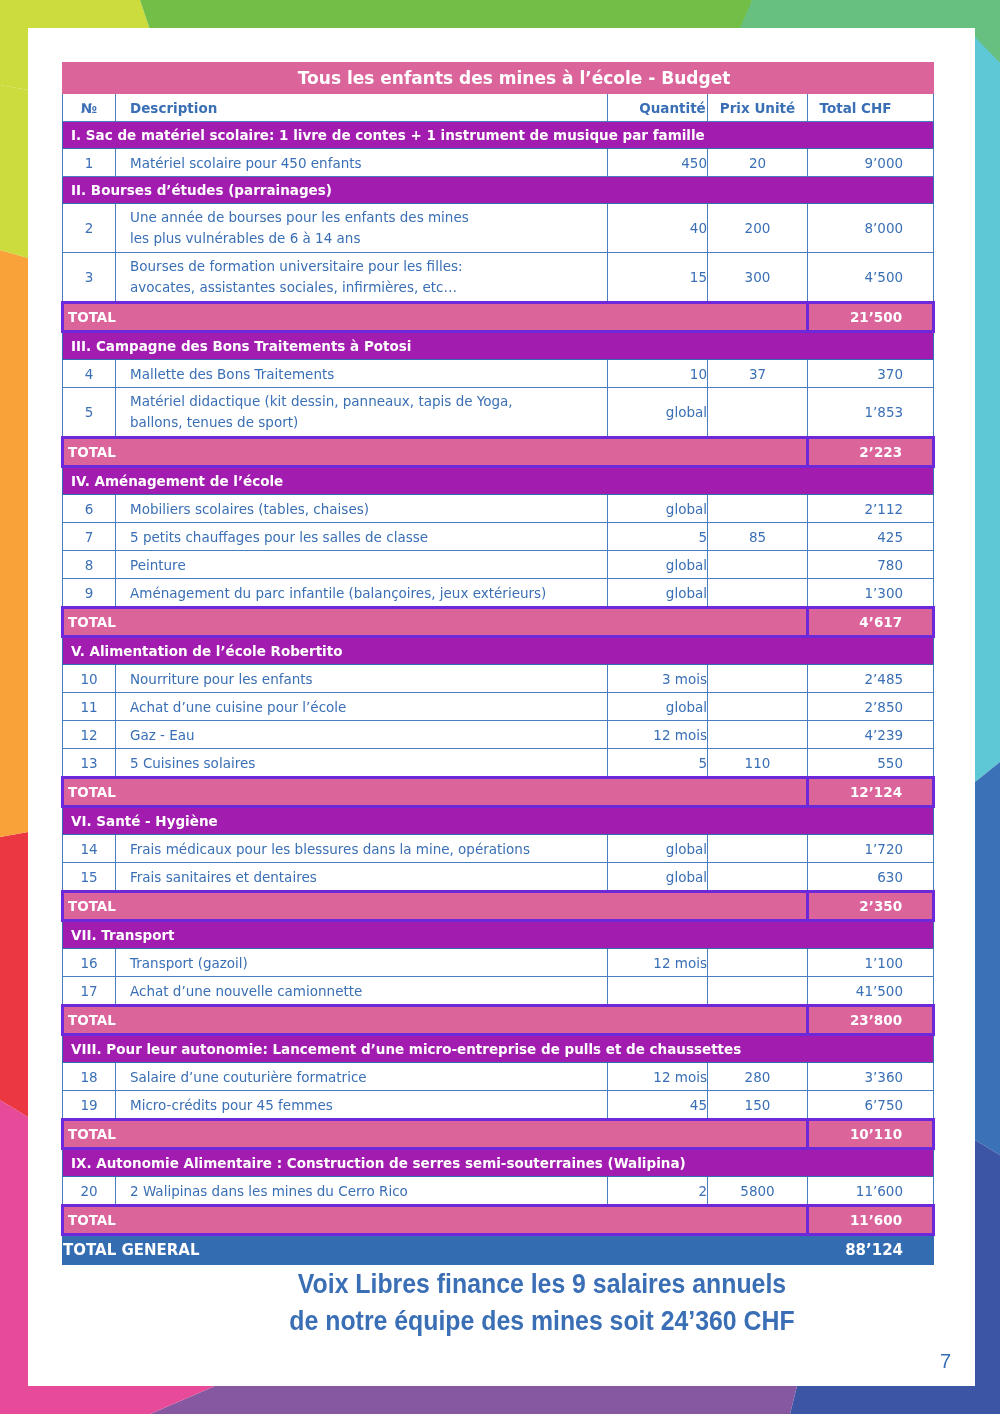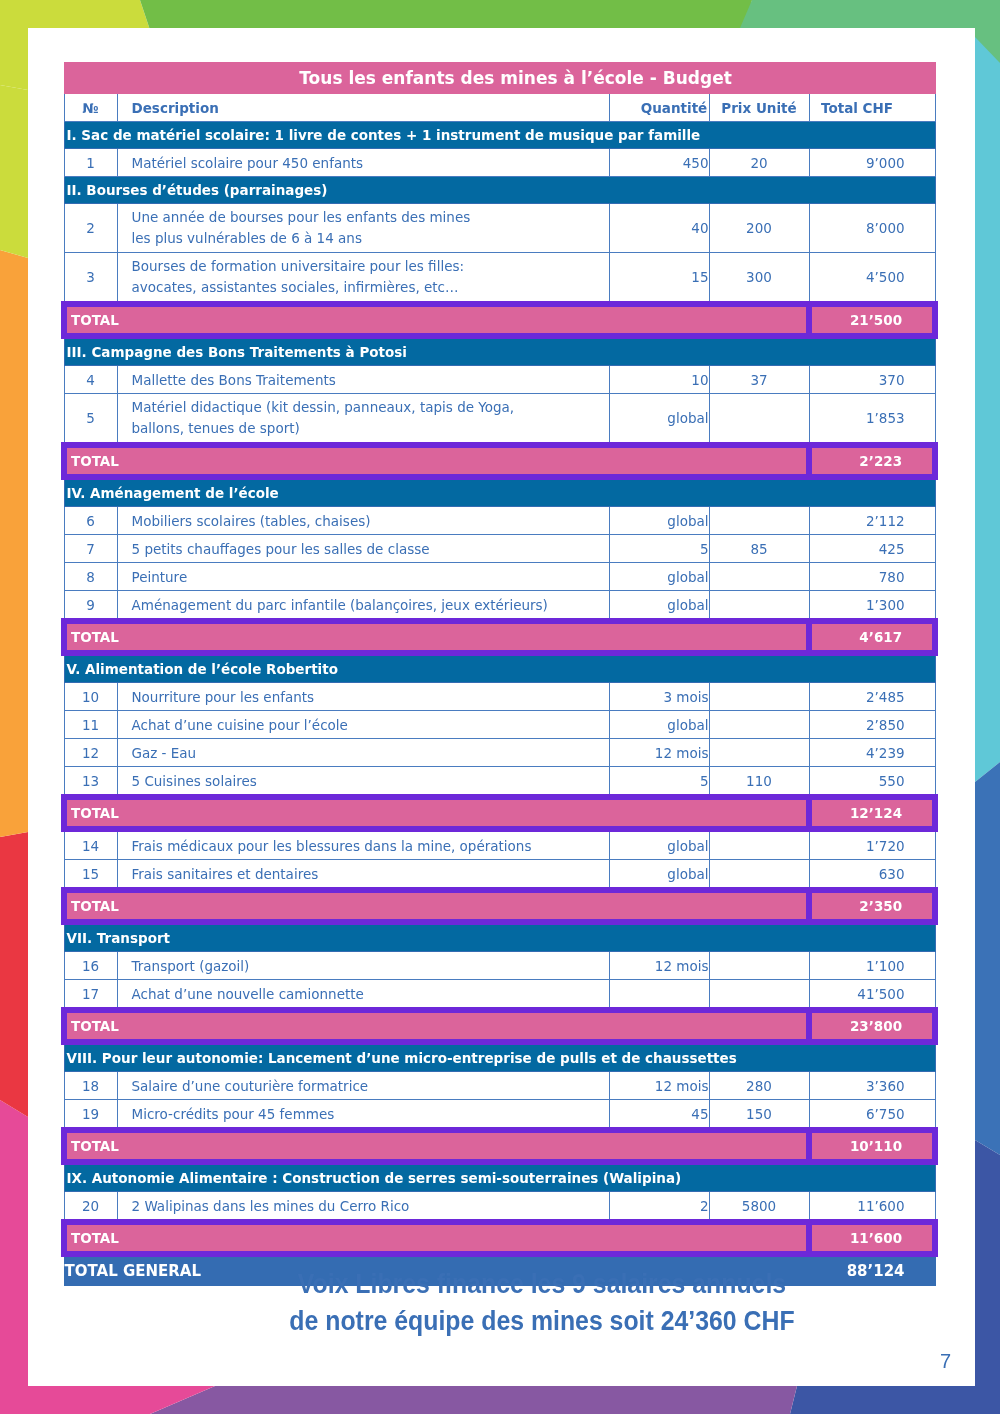--- a/index.html
+++ b/index.html
@@ -5,29 +5,29 @@
   html, body { margin:0; padding:0; }
   body { width:1000px; height:1414px; position:relative; overflow:hidden; background:#fff; font-family:"Liberation Sans", sans-serif; }
   .bg { position:absolute; inset:0; }
   .panel { position:absolute; left:28px; top:28px; width:947px; height:1358px; background:#fff; }
   table.budget { position:absolute; left:61px; top:62px; width:871px; border-collapse:collapse; table-layout:fixed; font-family:"DejaVu Sans", sans-serif; }
   table.budget td { padding:0; font-size:13.5px; color:#3A6FB5; border:1px solid #4A7CC0; vertical-align:middle; }
   col.c-no { width:53px; } col.c-desc { width:492px; } col.c-qty { width:100px; } col.c-prix { width:100px; } col.c-tot { width:126px; }
   tr.title td { background:#DB649B; color:#fff; font-weight:bold; font-size:17px; text-align:center; height:30px; border:1px solid #DB649B;padding-left:32px; }
   tr.head td { background:#fff; color:#3A6FB5; font-weight:bold; font-size:13.5px; height:27px; }
   tr.head td.no { text-align:center; } tr.head td.desc { padding-left:14px; } tr.head td.qty, tr.head td.prix, tr.head td.tot { text-align:center; }
-  tr.section td { background:#0369a1; color:#fff; font-weight:bold; font-size:13.5px; height:26px; padding-left:2px; border:1px solid #346CB2;margin-left:28px; }
+  tr.section td { background:#a21caf; color:#fff; font-weight:bold; font-size:13.5px; height:26px; padding-left:8px; border:1px solid #346CB2;margin-left:28px; }
   tr.item td { height:27px; }
   tr.item.tall td { height:48px; line-height:21px; }
   td.no { text-align:center; }
   td.desc { padding-left:14px !important; }
   td.qty { padding-left:30px !important; text-align:right; }
   td.prix { text-align:center; }
   td.tot { text-align:right; padding-right:30px !important; }
-  tr.total td { background:#DB649B; color:#fff; font-weight:bold; font-size:13.5px; height:26px; border:6px solid #6d28d9; }
+  tr.total td { background:#DB649B; color:#fff; font-weight:bold; font-size:13.5px; height:26px; border:3px solid #6d28d9; }
   tr.total td.tlabel { padding-left:4px; border-right:1px solid #fff; }
   tr.total td.tot { color:#fff; }
   tr.grand td { background:#346CB2; color:#fff; font-weight:bold; font-size:15px; height:28px; border:1px solid #346CB2; }
   tr.grand td.tlabel { }
   .note { position:absolute; left:12px; width:1000px; top:1266px; text-align:center; color:#3A6FB5; font-weight:bold; font-size:27px; line-height:37px; font-family:"Liberation Sans", sans-serif;padding-left:30px; }
   .note div { transform:scaleX(0.92); }
   .pageno { position:absolute; left:940px; top:1350px; color:#3A6FB5; font-size:20px; font-family:"Liberation Sans", sans-serif; }
 </style>
 </head>
 <body>
@@ -211,20 +211,23 @@
           <div>5 Cuisines solaires</div>
         </td>
         <td class="qty">5</td>
         <td class="prix">110</td>
         <td class="tot">550</td>
       </tr>
       <tr class="total">
         <td class="tlabel" colspan="4">TOTAL</td>
         <td class="tot">12’124</td>
       </tr>
+      <tr class="section">
+        <td colspan="5">VI. Santé - Hygiène</td>
+      </tr>
       <tr class="item">
         <td class="no">14</td>
         <td class="desc">
           <div>Frais médicaux pour les blessures dans la mine, opérations</div>
         </td>
         <td class="qty">global</td>
         <td class="prix"></td>
         <td class="tot">1’720</td>
       </tr>
       <tr class="item">

